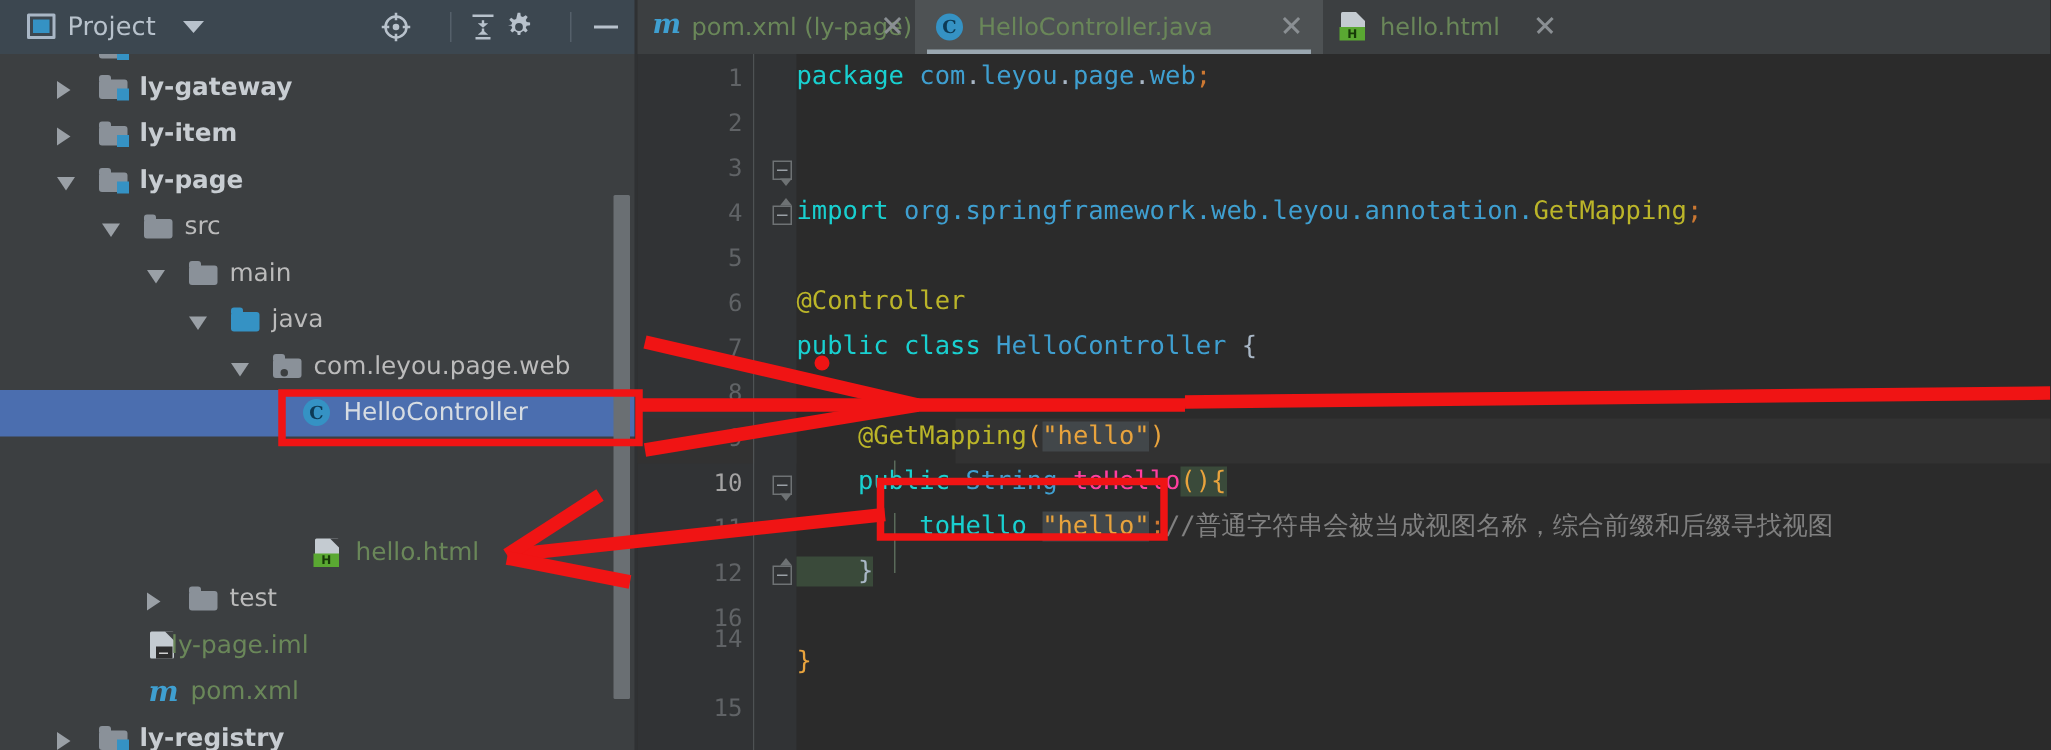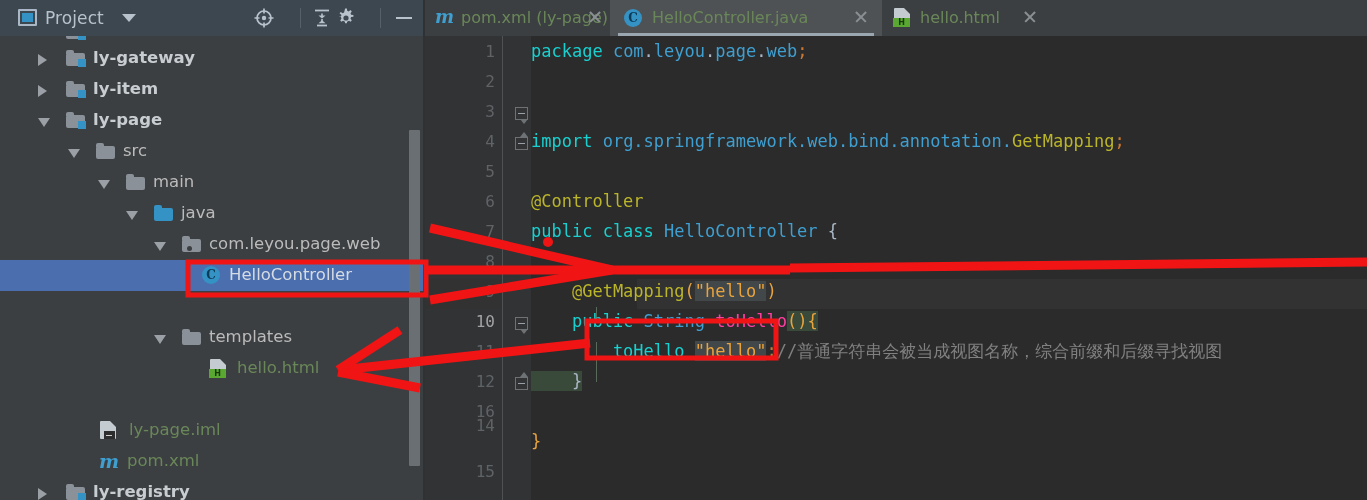--- a/index.html
+++ b/index.html
@@ -245,43 +245,43 @@
         </div>
         <div class="lbl" style="left:181px">java</div>
       </div>
 
       <div class="row sel" style="top:224px">
         <div class="cls" style="left:202px">C</div>
         <div class="lbl sel" style="left:229px">HelloController</div>
       </div>
 
 
-      <div class="row" style="top:286px">
-        <div class="arrow open" style="left:154px"></div>
-        <div class="ic" style="left:182px">
-          <div class="foldtab"></div>
-            <div class="fold"></div>
-        </div>
-        <div class="lbl" style="left:209px">templates</div>
-      </div>
 
       <div class="row" style="top:317px">
         <div class="filepg" style="left:210px">
           <div class="htag">H</div>
         </div>
         <div class="lbl green" style="left:237px">hello.html</div>
       </div>
 
+      <div class="row" style="top:348px">
+        <div class="arrow closed" style="left:98px"></div>
+        <div class="ic" style="left:126px">
+          <div class="foldtab"></div>
+            <div class="fold"></div>
+        </div>
+        <div class="lbl" style="left:153px">test</div>
+      </div>
 
       <div class="row" style="top:379px">
         <div class="filepg" style="left:100px">
           <div style="position:absolute;left:4px;bottom:0;width:11px;height:8px;background:#2d2d2d;"></div>
           <div style="position:absolute;left:6px;bottom:3px;width:6px;height:1.5px;background:#d0d0d0;"></div>
         </div>
-        <div class="lbl green" style="left:129px">ly-page.iml</div>
+        <div class="lbl green" style="left:114px">ly-page.iml</div>
       </div>
 
       <div class="row" style="top:410px">
         <div class="mav" style="left:99px">m</div>
         <div class="lbl green" style="left:127px">pom.xml</div>
       </div>
 
       <div class="row" style="top:441px">
         <div class="arrow closed" style="left:38px"></div>
         <div class="ic" style="left:66px">
@@ -357,21 +357,21 @@
           <i></i>
         </div>
       <div class="vline" style="top:271px;height:14px"></div>
       <div class="vline" style="top:306px;height:40px"></div>
     </div>
 
     <div id="code">
       <div id="curline" style="top:243px"></div>
       <div class="cl" id="l1" style="top:0"><span class="kw2">package </span><span class="pkg">com</span><span class="dot">.</span><span class="pkg">leyou</span><span class="dot">.</span><span class="pkg">page</span><span class="dot">.</span><span class="pkg">web</span><span class="semi">;</span></div>
       <div class="cl" id="l2" style="top:30"></div>
-      <div class="cl" id="l4" style="top:90px"><span class="kw2">import </span><span class="pkg">org.springframework.web.bind.annotation.</span><span class="ann">GetMapping</span><span class="semi">;</span></div>
+      <div class="cl" id="l4" style="top:90px"><span class="kw2">import </span><span class="pkg">org.springframework.web.leyou.annotation.</span><span class="ann">GetMapping</span><span class="semi">;</span></div>
       <div class="cl" id="l5" style="top:120px"></div>
       <div class="cl" id="l6" style="top:150px"><span class="ann">@Controller</span></div>
       <div class="cl" id="l7" style="top:180px"><span class="kw2">public class </span><span class="cls2">HelloController</span><span class="punc"> {</span></div>
       <div class="cl" id="l8" style="top:210px"></div>
       <div class="cl" id="l9" style="top:240px"><span class="ann">    @GetMapping</span><span class="brc">(</span><span class="str hl">"hello"</span><span class="brc">)</span></div>
       <div class="cl" id="l10" style="top:270px"><span class="kw2">    public </span><span class="cls2">String </span><span class="mth">toHello</span><span class="brc hlg">(){</span></div>
       <div class="cl" id="l11" style="top:300px"><span class="kw2">        toHello </span><span class="str hl">"hello"</span><span class="semi">;</span><span class="cmt">//普通字符串会被当成视图名称，综合前缀和后缀寻找视图</span></div>
       <div class="cl" id="l12" style="top:330px"><span class="punc hlg">    }</span></div>
       <div class="cl" id="l13" style="top:360px"></div>
       <div class="cl" id="l14" style="top:390px"><span class="brc">}</span></div>

